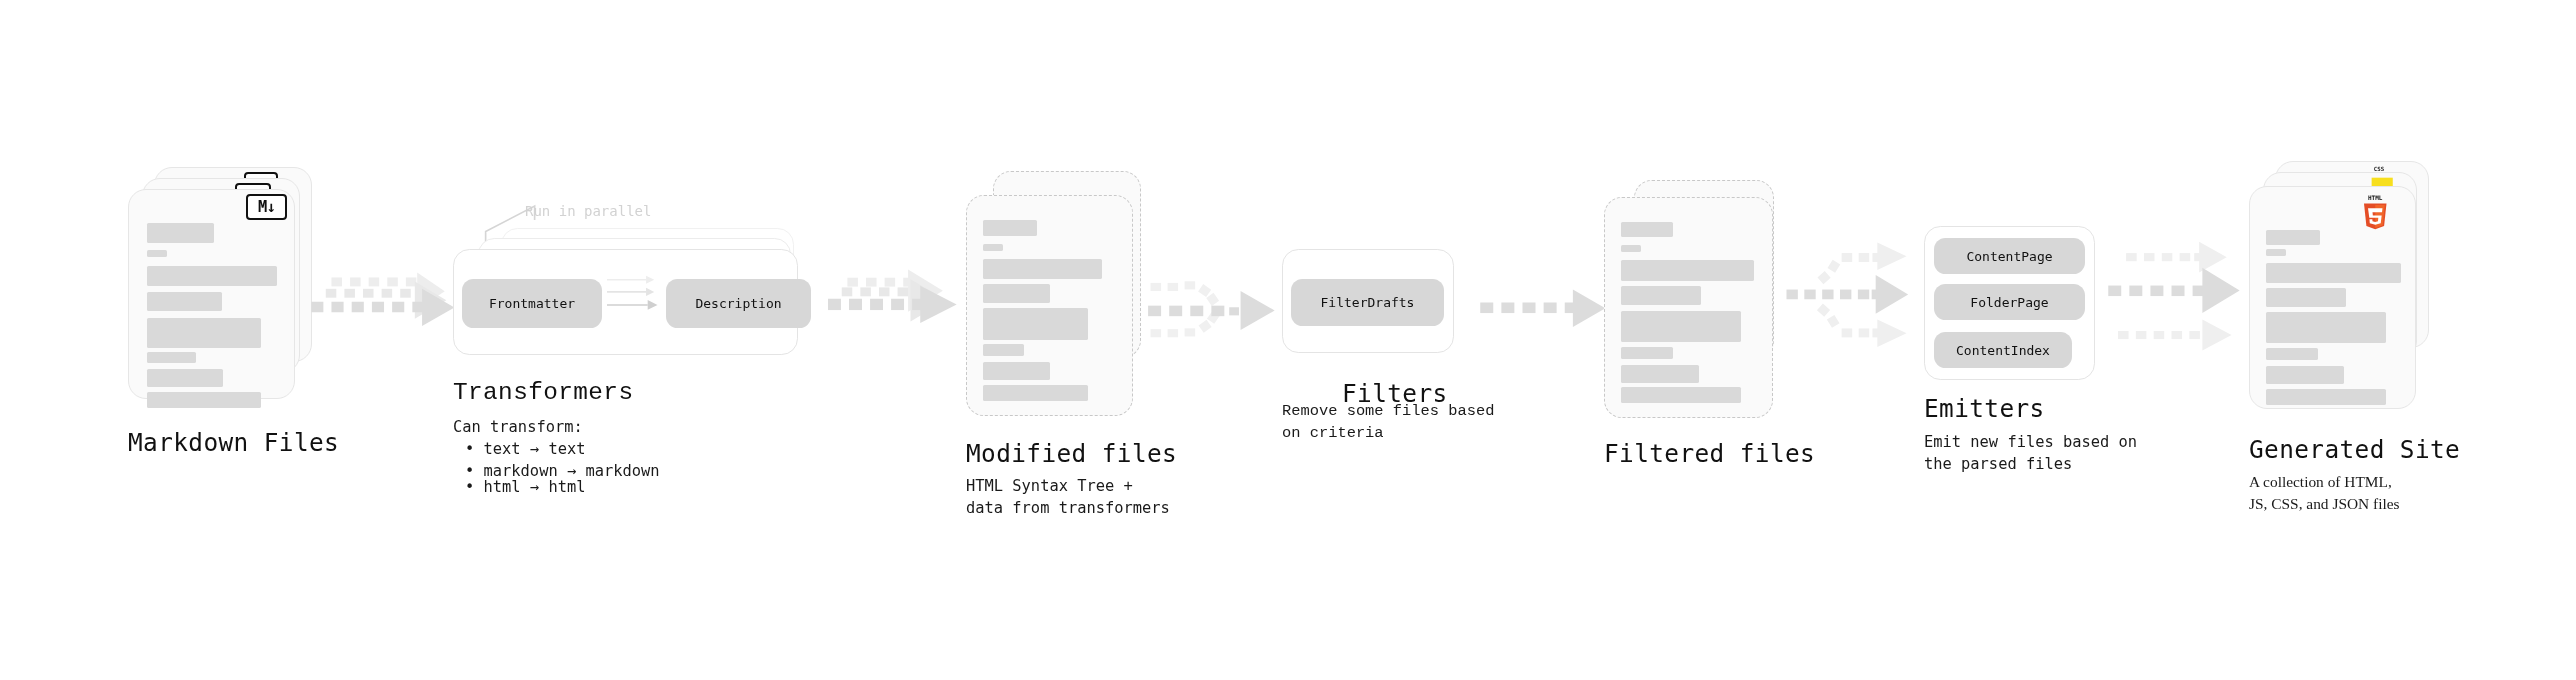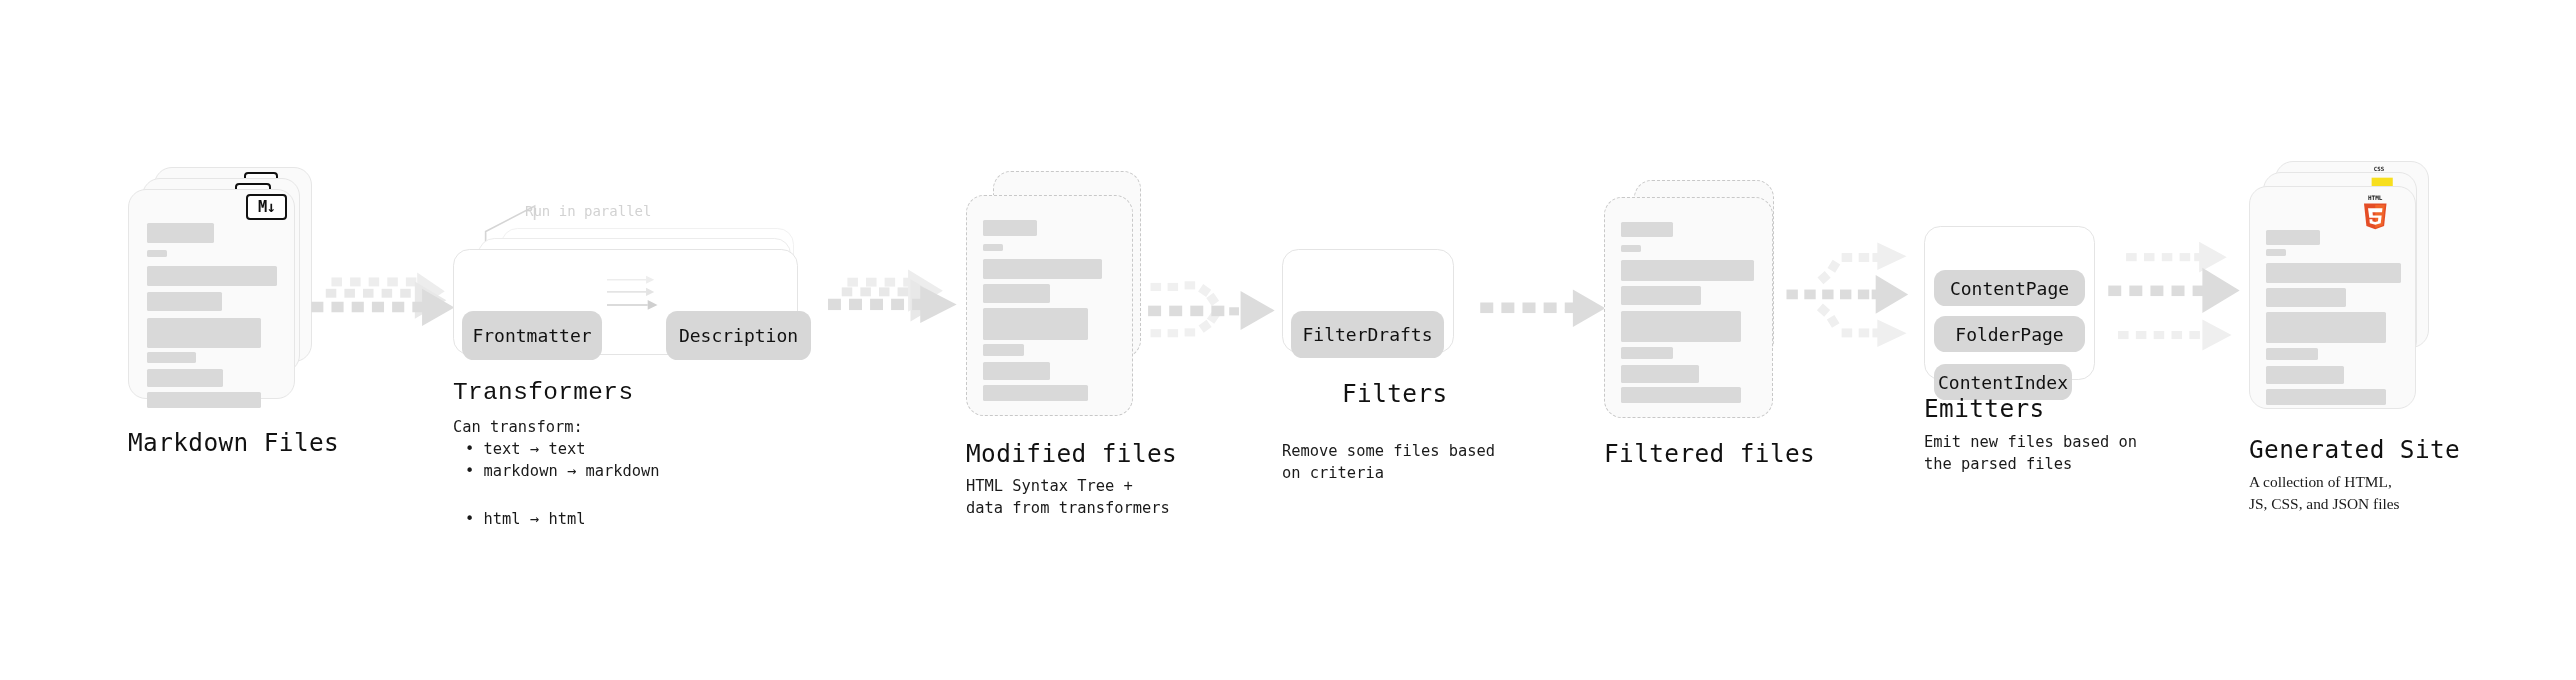--- a/index.html
+++ b/index.html
@@ -40,25 +40,24 @@
     color:#1a1a1a;
     white-space:pre;
   }
 
   
   .chip{
     position:absolute;
     background:#d7d7d7;
     border-radius:11.4px;
     display:flex;align-items:center;justify-content:center;
-    font-size:18px;
+    font-size:13px;
     color:#111;
     box-sizing:border-box;
     white-space:nowrap;
-    margin-top:32px;
   }
   .panel{
     position:absolute;
     border:1.6px solid #e4e4e4;
     border-radius:16.3px;
     background:#ffffff;
     box-sizing:border-box;
   }
 
   
@@ -173,21 +172,21 @@
       <polygon points="50,32 62,38 50,44" fill="#cfcfcf"></polygon>
     </svg>
 
     <div class="chip" style="left:462px;top:279px;width:140px;height:49px;">Frontmatter</div>
     <div class="chip" style="left:666px;top:279px;width:145px;height:49px;">Description</div>
 
     <div class="title" style="left:453px;top:379px;font-family:Liberation Mono, monospace;">Transformers</div>
     <div class="sub" style="left:453px;top:416px;">Can transform:</div>
     <div class="sub" style="left:465px;top:438px;">• text → text</div>
     <div class="sub" style="left:465px;top:460px;">• markdown → markdown</div>
-    <div class="sub" style="left:465px;top:508px;">• html → html</div>
+    <div class="sub" style="left:465px;top:476px;">• html → html</div>
   </div>
 
   <svg class="arrow-svg" style="left:823px;top:268px;width:154px;height:89px;" viewBox="0 0 190 110">
     <g fill="#ededed">
       <rect x="30" y="12" width="13" height="11"></rect>
         <rect x="53" y="12" width="13" height="11"></rect>
       <rect x="76" y="12" width="13" height="11"></rect>
         <rect x="99" y="12" width="13" height="11"></rect>
       <polygon points="105,2 148,28 105,54"></polygon>
     </g>
@@ -249,21 +248,21 @@
       <rect x="110" y="48" width="12" height="10"></rect>
       <polygon points="124,28 166,52 124,76"></polygon>
     </g>
   </svg>
 
   <div>
     <div class="panel" style="left:1282px;top:249px;width:172px;height:104px;"></div>
     <div class="chip" style="left:1291px;top:279px;width:153px;height:47px;">FilterDrafts</div>
 
     <div class="title" style="left:1342px;top:379px;">Filters</div>
-    <div class="sub" style="left:1282px;top:440px;">Remove some files based
+    <div class="sub" style="left:1282px;top:400px;font-family:Liberation Mono, monospace;">Remove some files based
 on criteria</div>
   </div>
 
   <svg class="arrow-svg" style="left:1477px;top:291px;width:130px;height:49px;" viewBox="0 0 160 60">
     <g fill="#dcdcdc">
       <rect x="4" y="14" width="16" height="13"></rect>
         <rect x="30" y="14" width="16" height="13"></rect>
       <rect x="56" y="14" width="16" height="13"></rect>
         <rect x="82" y="14" width="16" height="13"></rect>
       <rect x="108" y="14" width="16" height="13"></rect>

